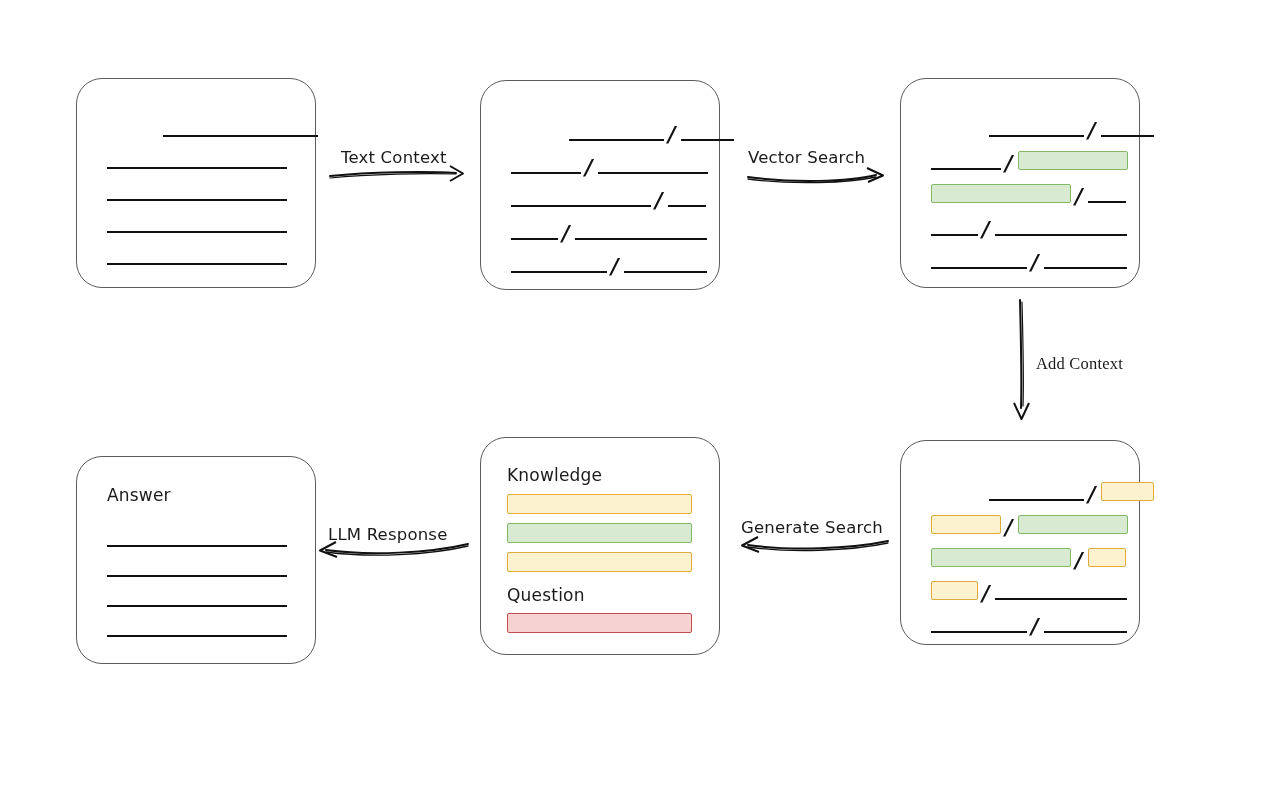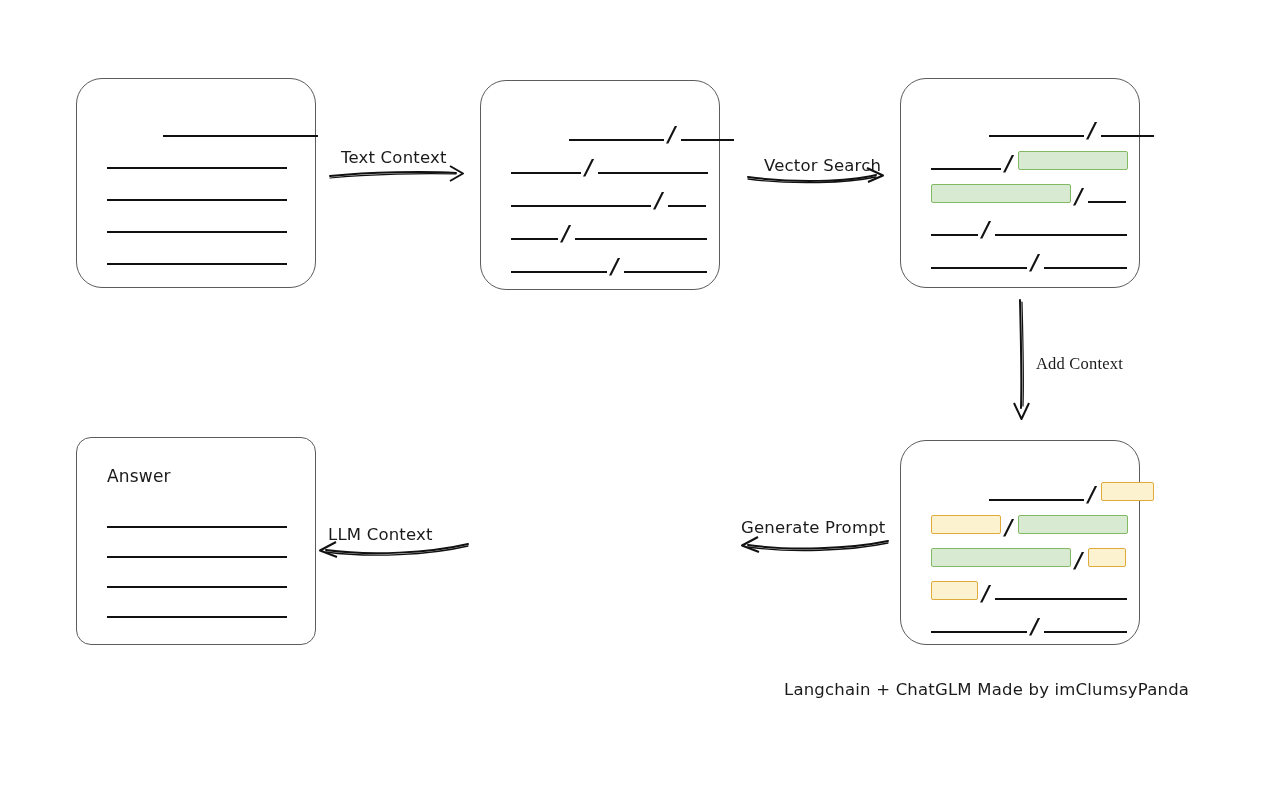--- a/index.html
+++ b/index.html
@@ -157,21 +157,21 @@
       </div>
   </div>
 
   <div class="arrow" style="left:748px; top:162px; width:142px; height:30px;">
     <svg width="142" height="30" viewBox="0 0 142 30">
       <path d="M0,15 C45,21 100,20 128,13" fill="none" stroke="#111111" stroke-width="2" stroke-linecap="round"></path>
       <path d="M0,17 C45,23 100,21 128,15" fill="none" stroke="#111111" stroke-width="1.3" stroke-linecap="round"></path>
       <path d="M119,6 L135,13.5 L120,20" fill="none" stroke="#111111" stroke-width="2" stroke-linejoin="round"></path>
     </svg>
   </div>
-  <div class="arrow-label" style="left:748px; top:156px;margin-left:16px;">Vector Search</div>
+  <div class="arrow-label" style="left:748px; top:148px;">Vector Search</div>
 
   <div class="card" style="left:900px; top:78px; width:240px; height:210px;">
     <div class="rows" id="rows-vector">
         <div class="row" style="left: 88px; top: 36px;">
           <div class="seg" style="width: 95px;"></div>
           <span class="slash">/</span>
           <div class="seg" style="width: 53px;"></div>
         </div>
         <div class="row" style="left: 30px; top: 69px;">
           <div class="seg" style="width: 70px;"></div>
@@ -235,45 +235,56 @@
       </div>
   </div>
 
   <div class="arrow" style="left:740px; top:530px; width:148px; height:30px;">
     <svg width="148" height="30" viewBox="0 0 148 30">
       <path d="M148,11 C110,19 50,21 8,15" fill="none" stroke="#111111" stroke-width="2" stroke-linecap="round"></path>
       <path d="M148,13 C110,21 50,23 8,17" fill="none" stroke="#111111" stroke-width="1.3" stroke-linecap="round"></path>
       <path d="M18,7 L2,15.5 L19,22" fill="none" stroke="#111111" stroke-width="2" stroke-linejoin="round"></path>
     </svg>
   </div>
-  <div class="arrow-label" style="left:741px; top:518px;">Generate Prompt</div>
-
+  <div class="arrow-label" style="left:741px; top:518px;">Generate Search</div>
+
+  <div class="card" style="left:480px; top:437px; width:240px; height:218px;">
+    <div class="card-label" style="left:26px; top:27px;">Knowledge</div>
+    <div class="rows" id="bars-knowledge">
+        <div class="bar chip yellow" style="left: 26px; top: 56px; width: 185px;"></div>
+        <div class="bar chip green" style="left: 26px; top: 85px; width: 185px;"></div>
+        <div class="bar chip yellow" style="left: 26px; top: 114px; width: 185px;"></div>
+      </div>
+    <div class="card-label" style="left:26px; top:147px;">Question</div>
+    <div class="rows" id="bars-question">
+        <div class="bar chip red" style="left: 26px; top: 175px; width: 185px;"></div>
+      </div>
+  </div>
 
   <div class="arrow" style="left:318px; top:535px; width:150px; height:30px;">
     <svg width="150" height="30" viewBox="0 0 150 30">
       <path d="M150,9 C112,18 52,21 8,15" fill="none" stroke="#111111" stroke-width="2" stroke-linecap="round"></path>
       <path d="M150,11 C112,20 52,23 8,17" fill="none" stroke="#111111" stroke-width="1.3" stroke-linecap="round"></path>
       <path d="M18,7 L2,15.5 L19,22" fill="none" stroke="#111111" stroke-width="2" stroke-linejoin="round"></path>
     </svg>
   </div>
-  <div class="arrow-label" style="left:328px; top:525px;">LLM Context</div>
-
-  <div class="card" style="left:76px; top:437px; width:240px; height:208px;border-radius:15px;">
+  <div class="arrow-label" style="left:328px; top:525px;">LLM Response</div>
+
+  <div class="card" style="left:76px; top:456px; width:240px; height:208px;">
     <div class="card-label" style="left:30px; top:28px;">Answer</div>
     <div class="rows" id="rows-answer">
         <div class="row" style="left: 30px; top: 68px;">
           <div class="seg" style="width: 180px;"></div>
         </div>
         <div class="row" style="left: 30px; top: 98px;">
           <div class="seg" style="width: 180px;"></div>
         </div>
         <div class="row" style="left: 30px; top: 128px;">
           <div class="seg" style="width: 180px;"></div>
         </div>
         <div class="row" style="left: 30px; top: 158px;">
           <div class="seg" style="width: 180px;"></div>
         </div>
       </div>
   </div>
 
-  <div class="caption" style="left:784px; top:680px;">Langchain + ChatGLM Made by imClumsyPanda</div>
 
 </div>
 
 </body></html>

